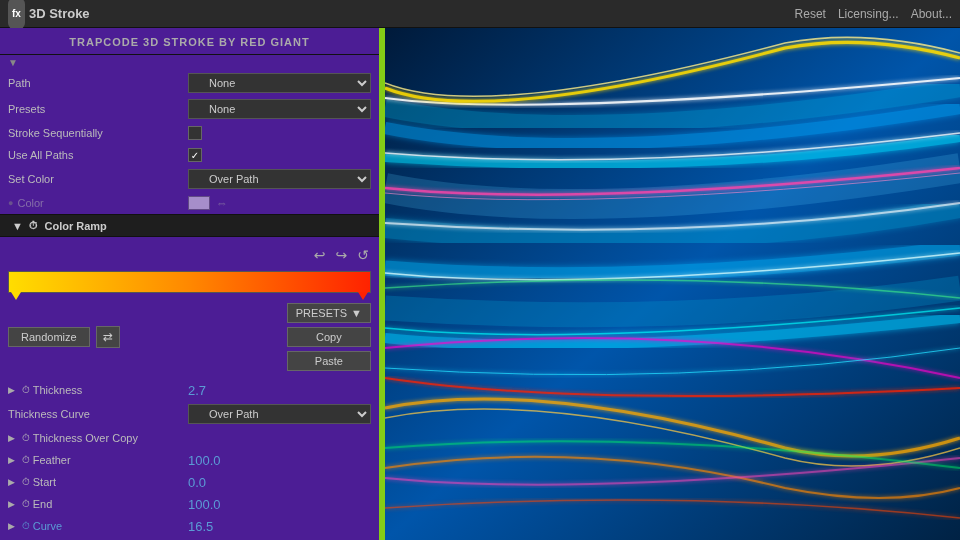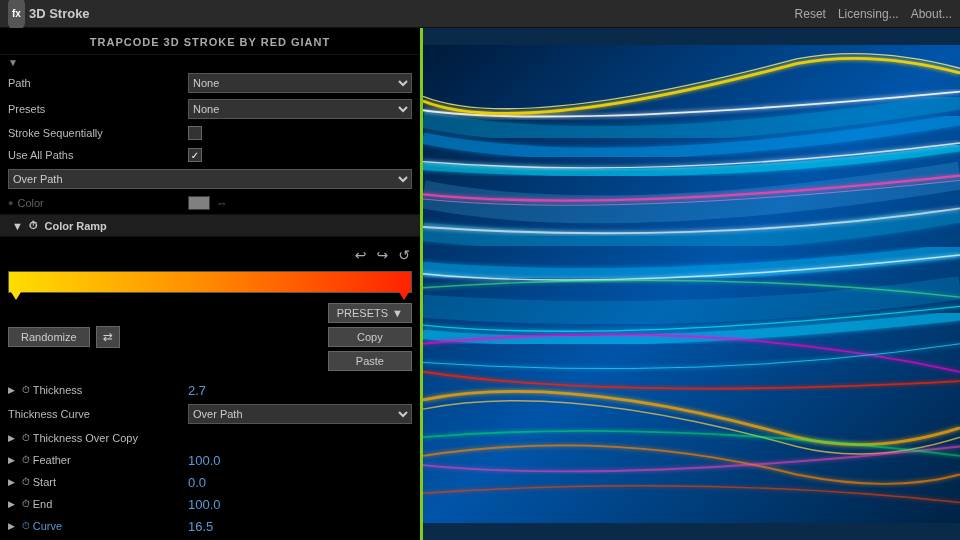--- a/index.html
+++ b/index.html
@@ -9,31 +9,31 @@
     .header { background: #2a2a2a; height: 28px; display: flex; align-items: center; padding: 0 8px; gap: 12px; border-bottom: 1px solid #111; }
     .header-logo { display: flex; align-items: center; gap: 4px; color: #ccc; font-weight: bold; font-size: 13px; }
     .fx-badge { background: #555; color: #fff; font-size: 10px; padding: 10px 4px; border-radius: 6px; }
     .header-spacer { flex: 1; }
     .header-link { color: #aaa; font-size: 12px; cursor: pointer; }
 
     
     .main { display: flex; flex: 1; overflow: hidden; }
 
     
-    .left-panel { width: 423px; background: #000000; overflow-y: auto; border-right: 3px solid #84cc16; flex-shrink: 0; }
+    .left-panel { width: 385px; background: #4c1d95; overflow-y: auto; border-right: 6px solid #84cc16; flex-shrink: 0; }
 
     
     .plugin-title { text-align: center; color: #aaa; font-size: 11px; font-weight: bold; letter-spacing: 1px; padding: 8px 0 6px; border-bottom: 1px solid #111; }
 
     
     .prop-row { display: flex; align-items: center; padding: 3px 8px; min-height: 22px; }
     .prop-label { color: #bbb; font-size: 11px; flex: 0 0 180px; }
     .prop-value { flex: 1; display: flex; align-items: center; }
 
-    .dropdown { background: #333; border: 1px solid #555; color: #ccc; font-size: 11px; padding: 2px 0; width: 100%; cursor: pointer; }
+    .dropdown { background: #333; border: 1px solid #555; color: #ccc; font-size: 11px; padding: 2px 16px; width: 100%; cursor: pointer; }
     .dropdown option { background: #333; }
 
     .checkbox-custom { width: 14px; height: 14px; border: 1px solid #666; background: #333; display: flex; align-items: center; justify-content: center; cursor: pointer; }
     .checkbox-custom.checked::after { content: '✓'; color: #fff; font-size: 10px; }
 
     .section-header { display: flex; align-items: center; padding: 4px 8px; background: #1e1e1e; border-top: 1px solid #111; border-bottom: 1px solid #111; cursor: pointer; }
     .section-header span { color: #ccc; font-size: 11px; font-weight: bold; margin-left: 4px; }
     .triangle { color: #aaa; font-size: 9px; margin-right: 2px; }
     .clock-icon { color: #aaa; font-size: 10px; margin: 0 3px; }
 
@@ -122,20 +122,21 @@
     </div>
 
     <div class="prop-row">
       <div class="prop-label">Use All Paths</div>
       <div class="prop-value">
         <div class="checkbox-custom checked"></div>
       </div>
     </div>
 
     <div class="prop-row">
+      <div class="prop-label">Set Color</div>
       <div class="prop-value">
         <select class="dropdown">
           <option>Over Path</option>
         </select>
       </div>
     </div>
 
     <div class="prop-row prop-disabled">
       <div class="prop-label" style="display:flex;align-items:center;gap:4px;">
         <span style="color:#888;font-size:9px;">●</span>

